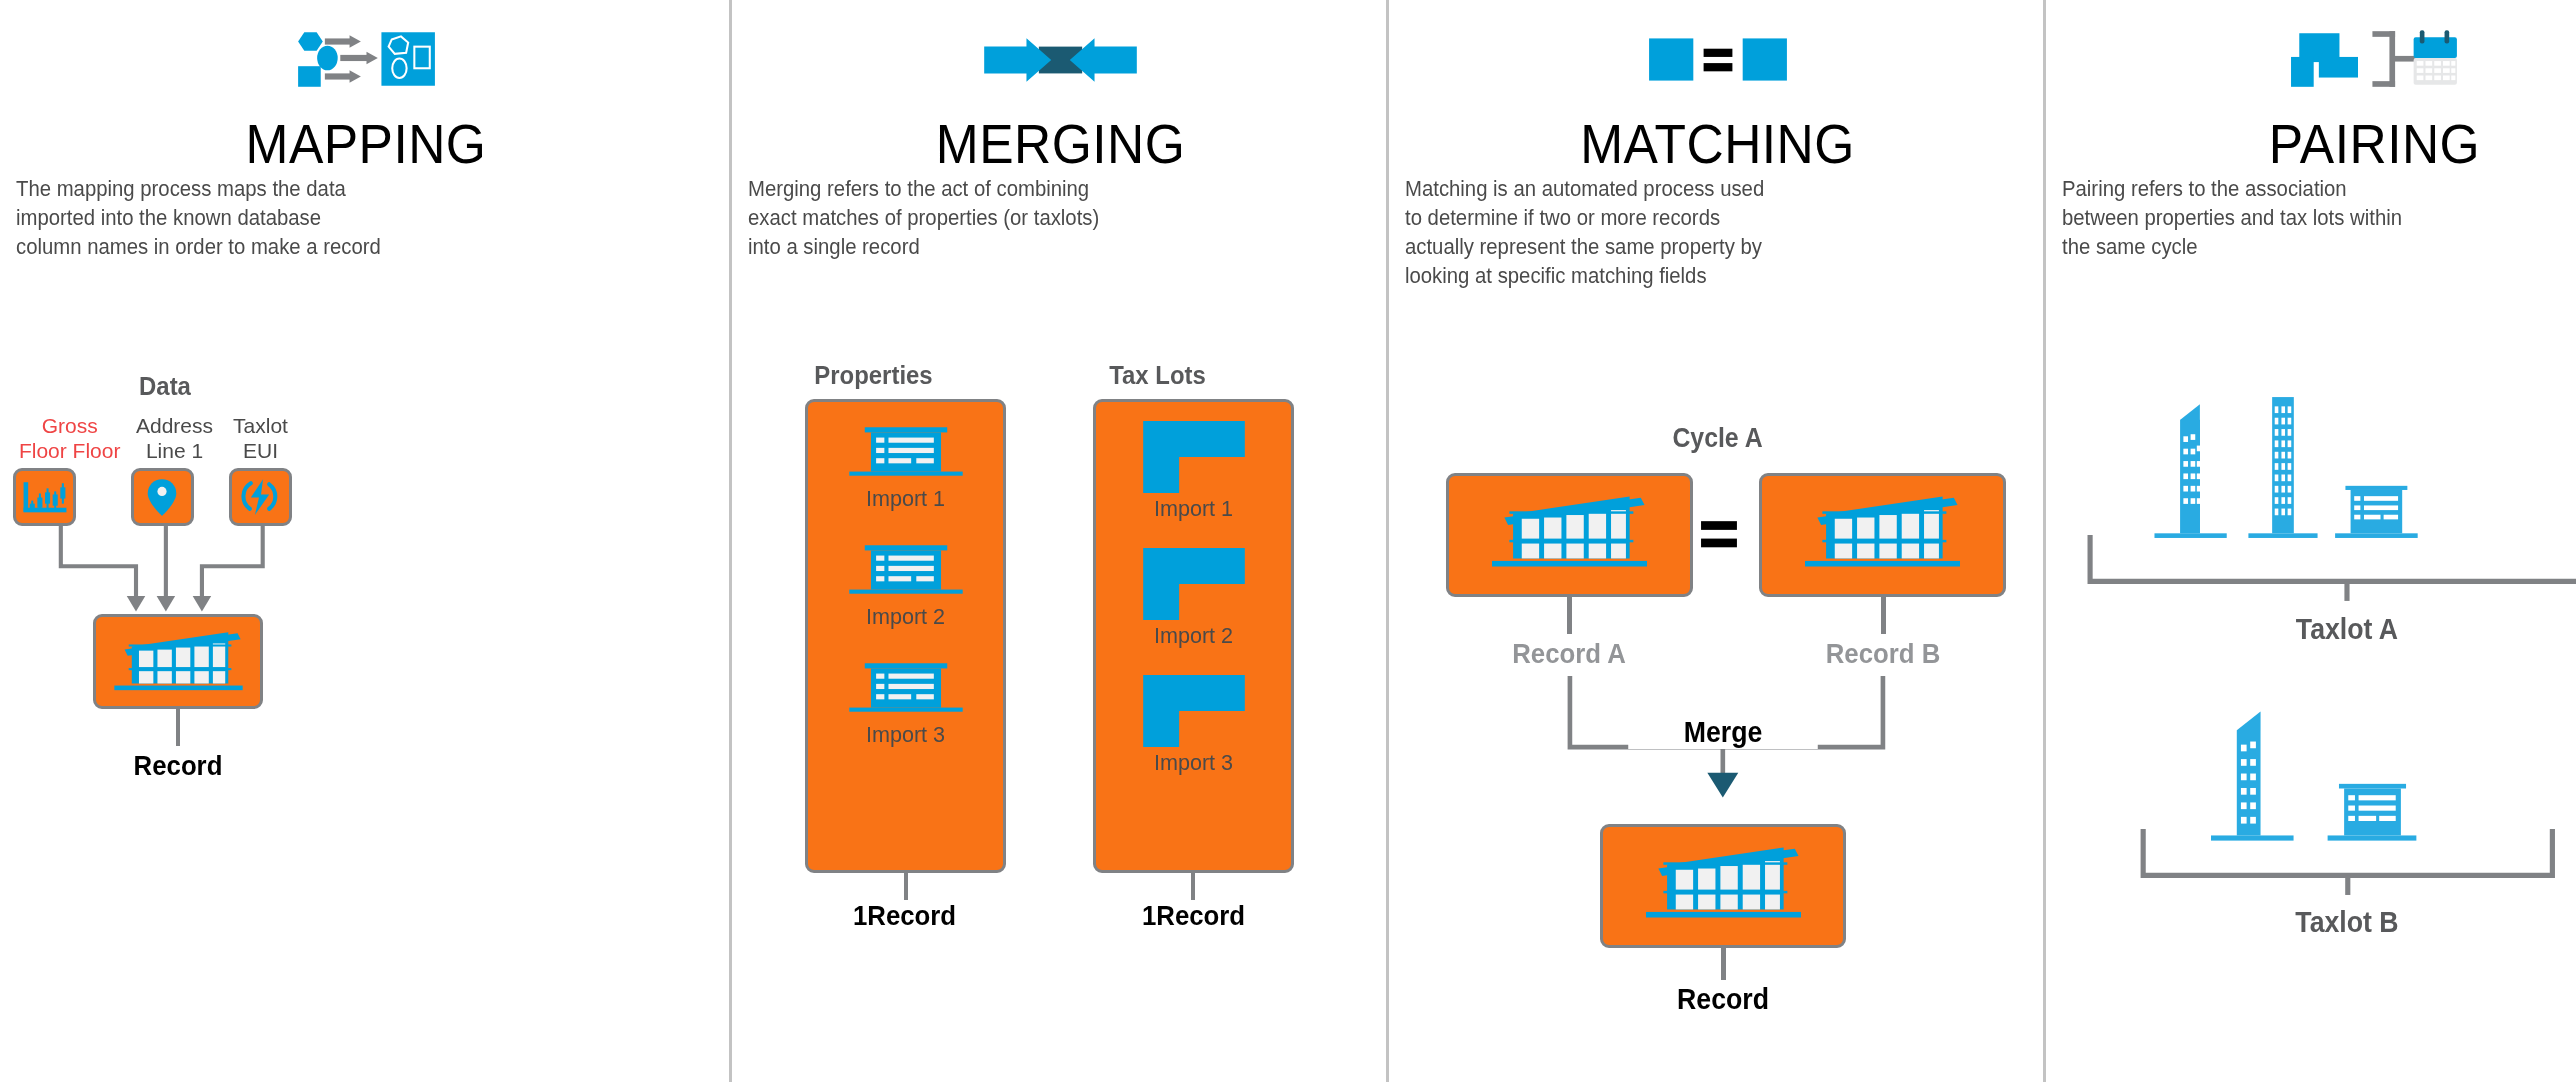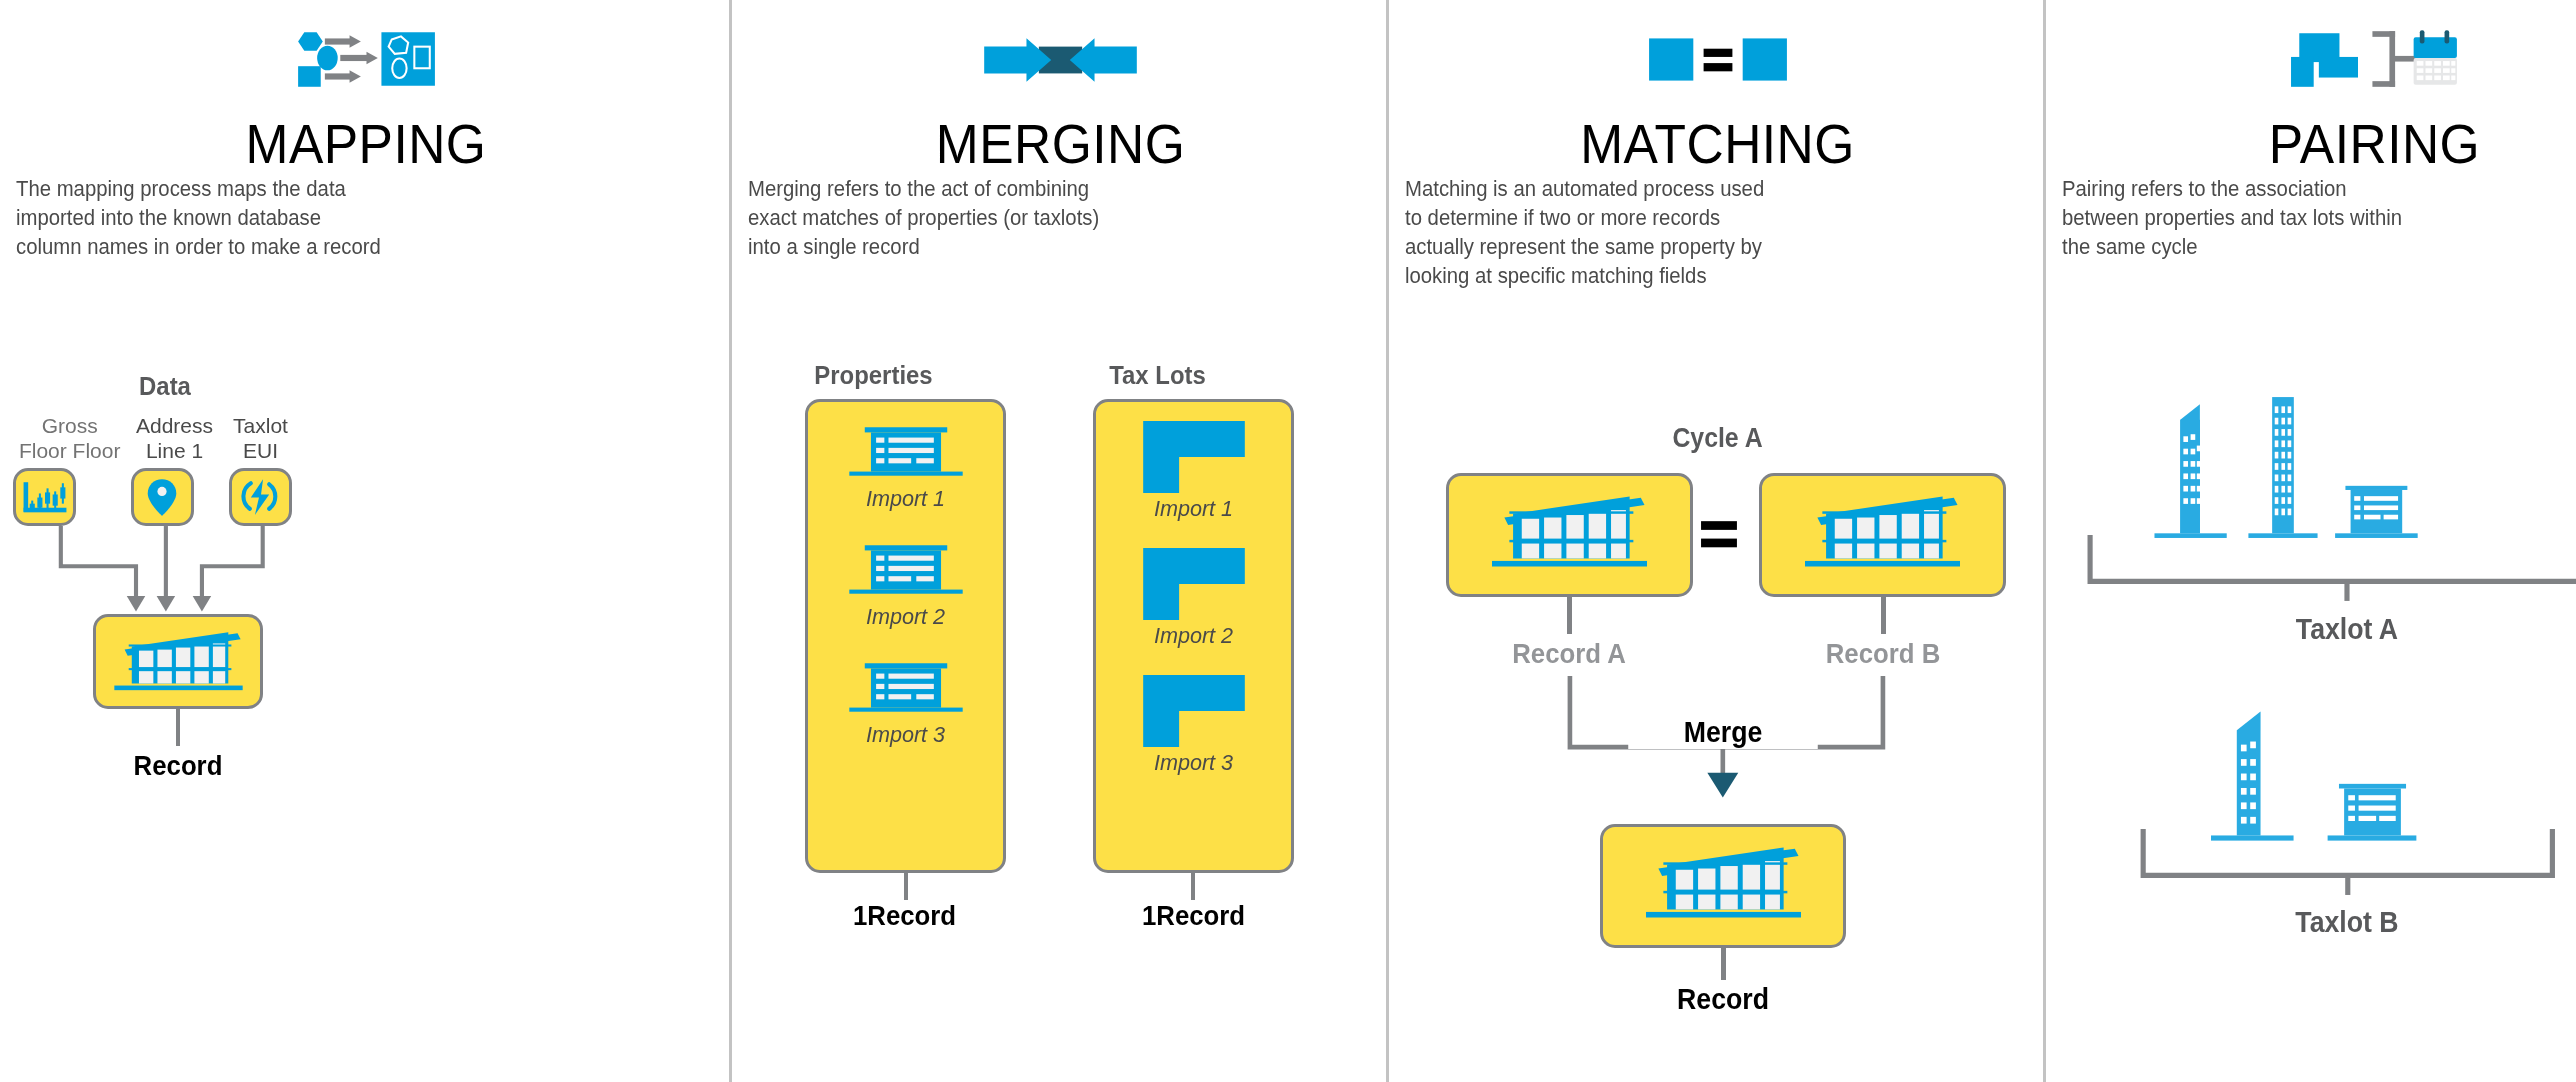--- a/index.html
+++ b/index.html
@@ -39,25 +39,24 @@
   .bold-lbl {
     font-weight: 700; color: #58595b;
     font-family: "Liberation Sans Narrow", "Liberation Sans", sans-serif;
     transform: scaleX(0.92);
   }
   .dark-lbl { font-weight: 700; color: #000; }
   .grey-lbl { font-weight: 700; color: #939598; }
 
   
   .card {
-    background: #fde047;
+    background: #f97316;
     border: 3.6px solid #808285;
-    border-radius: 15px;
+    border-radius: 9px;
     position: absolute;
-    font-style: italic;
   }
   .connector { position: absolute; background: #808285; }
 
   
   #p1 { width: 732px; }
 
   
   #p2 { width: 657px; }
 
   
@@ -100,21 +99,21 @@
     <div class="title">MAPPING</div>
     <div class="desc abs" style="left:15.5px; top:164px; width:639px;">
       <div>The mapping process maps the data</div>
       <div>imported into the known database</div>
       <div>column names in order to make a record</div>
     </div>
 
     <div class="abs" style="left:0; top:392px; width:660px; height:691px;">
       <div class="abs bold-lbl ctr" style="left:0; width:330px; top:-20.6px; font-size:26px;">Data</div>
 
-      <div class="abs ctr" style="left:5.2px; width:129px; top:20.6px; font-size:21px; line-height:25px; color:#737373;">
+      <div class="abs ctr" style="left:5.2px; width:129px; top:20.6px; font-size:21px; line-height:25px; color:#ef4444;">
         <div>Gross</div>
         <div>Floor Floor</div>
       </div>
       <div class="card" style="left:13px; top:76px; width:63px; height:58px;">
         <svg width="56" height="50" viewBox="0 0 108 98" style="margin:0 auto;">
           <rect x="12" y="22" width="9" height="58" fill="#00A0DB"></rect>
           <rect x="12" y="72" width="84" height="9" fill="#00A0DB"></rect>
           <rect x="27" y="58" width="4" height="22" fill="#00A0DB"></rect>
             <rect x="24" y="64" width="10" height="16" fill="#00A0DB"></rect>
           <rect x="42" y="44" width="4" height="36" fill="#00A0DB"></rect>

